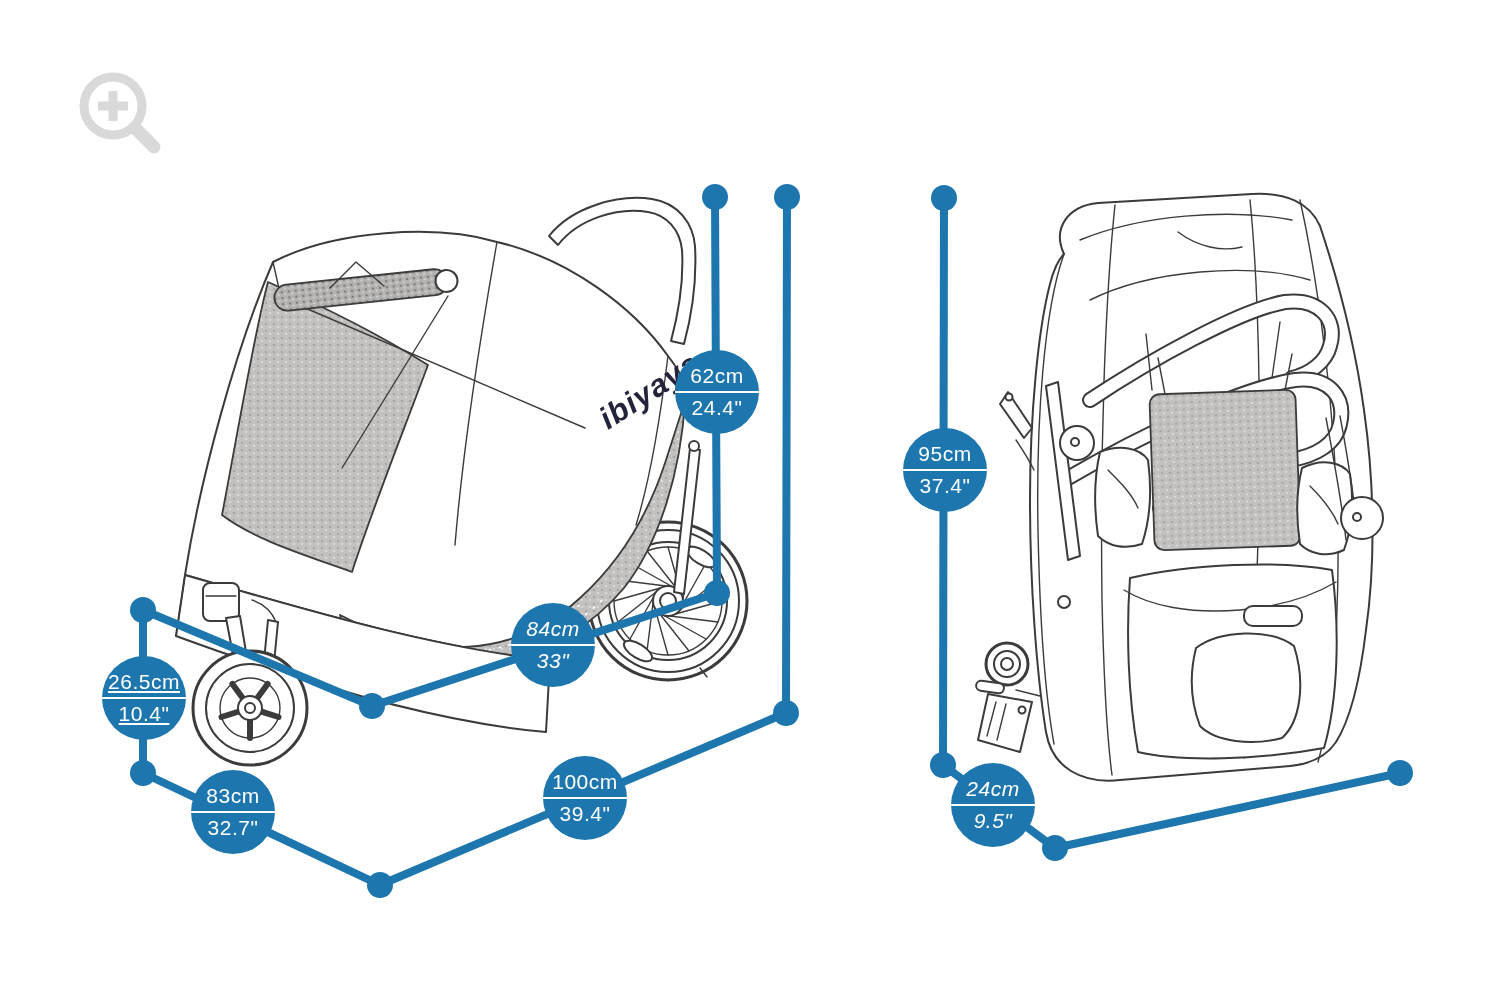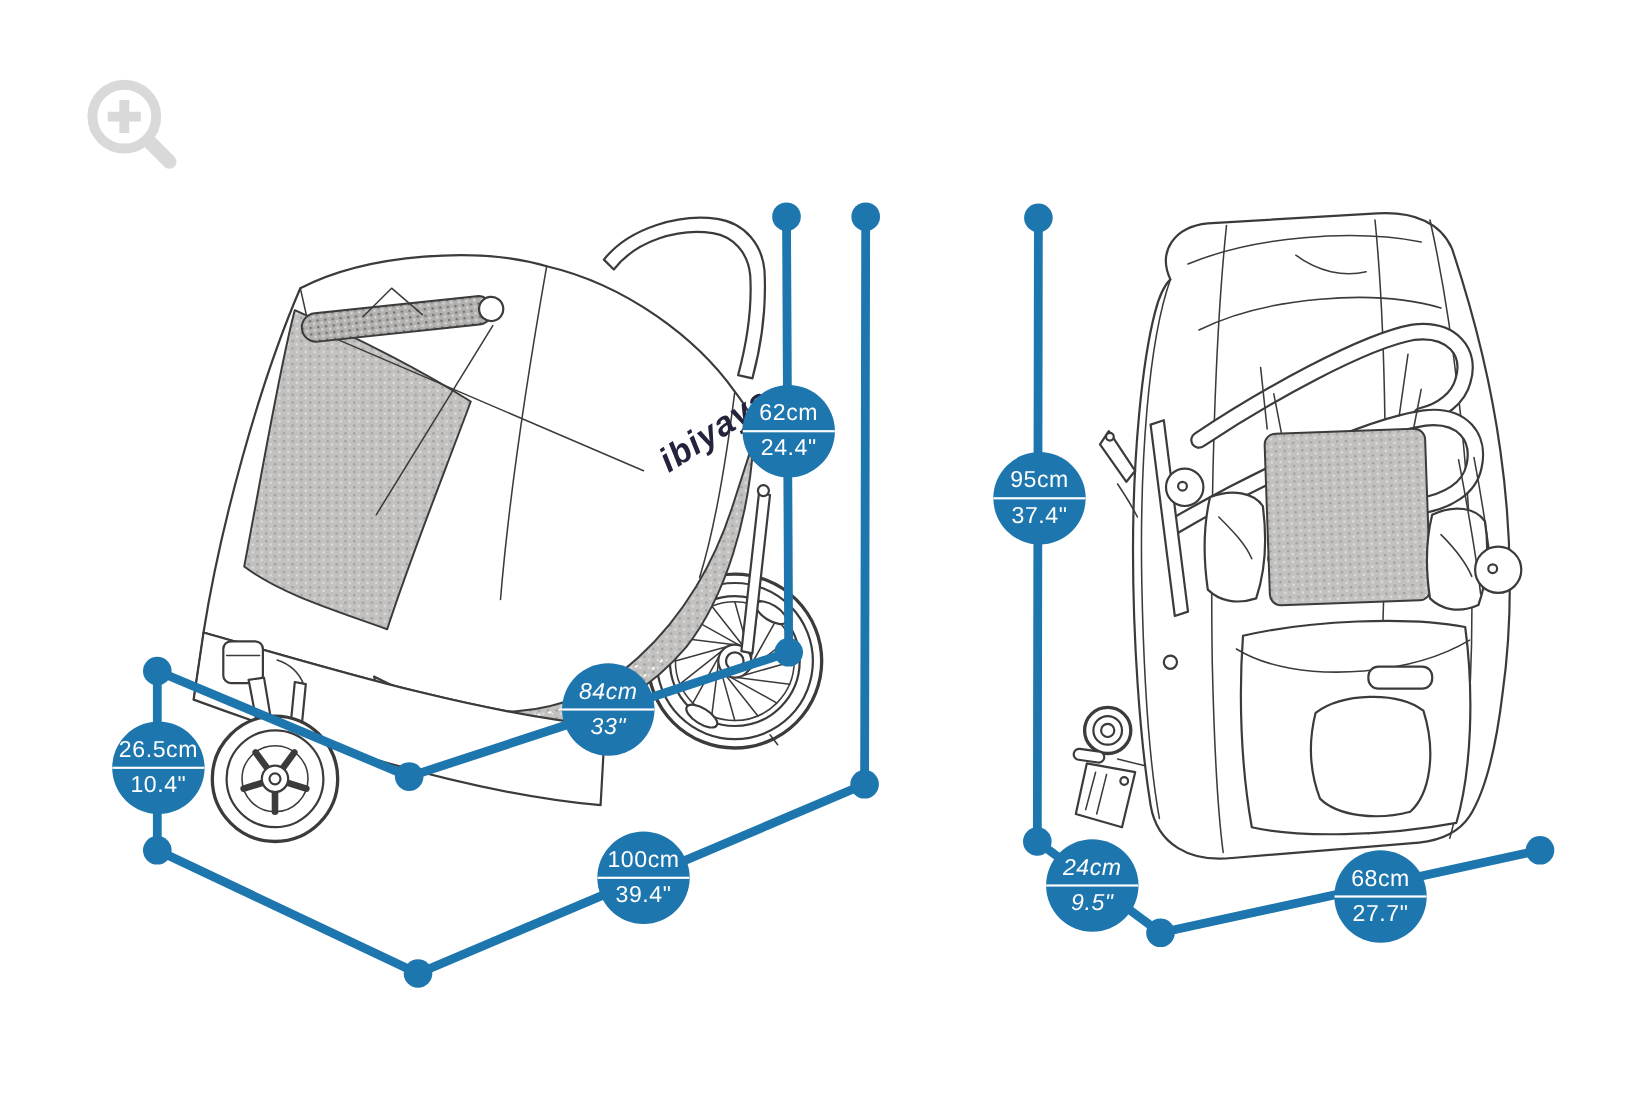--- a/index.html
+++ b/index.html
@@ -196,44 +196,44 @@
       <circle class="dot" cx="1400" cy="773" r="13"></circle>
     </g>
   </g>
 </svg>
 
 <div class="badge" style="left:675px;top:350px;">
   <span>62cm</span>
   <span class="rule"></span>
   <span>24.4"</span>
 </div>
-<div class="badge" style="left:102px;top:656px;">
+<div class="badge" style="left:102px;top:656px;text-decoration:underline;">
   <span>26.5cm</span>
   <span class="rule"></span>
   <span>10.4"</span>
 </div>
 <div class="badge" style="left:511px;top:603px;font-style:italic;">
   <span>84cm</span>
   <span class="rule"></span>
   <span>33"</span>
 </div>
+<div class="badge" style="left:191px;top:770px;">
+  <span>83cm</span>
+  <span class="rule"></span>
+  <span>32.7"</span>
+</div>
 <div class="badge" style="left:543px;top:756px;">
   <span>100cm</span>
   <span class="rule"></span>
   <span>39.4"</span>
 </div>
-<div class="badge" style="left:903px;top:411px;">
+<div class="badge" style="left:903px;top:428px;">
   <span>95cm</span>
   <span class="rule"></span>
   <span>37.4"</span>
 </div>
 <div class="badge" style="left:951px;top:763px;font-style:italic;">
   <span>24cm</span>
   <span class="rule"></span>
   <span>9.5"</span>
 </div>
-<div class="badge" style="left:1213px;top:773px;">
-  <span>68cm</span>
-  <span class="rule"></span>
-  <span>27.7"</span>
-</div>
 
 </div>
 
 </body></html>

